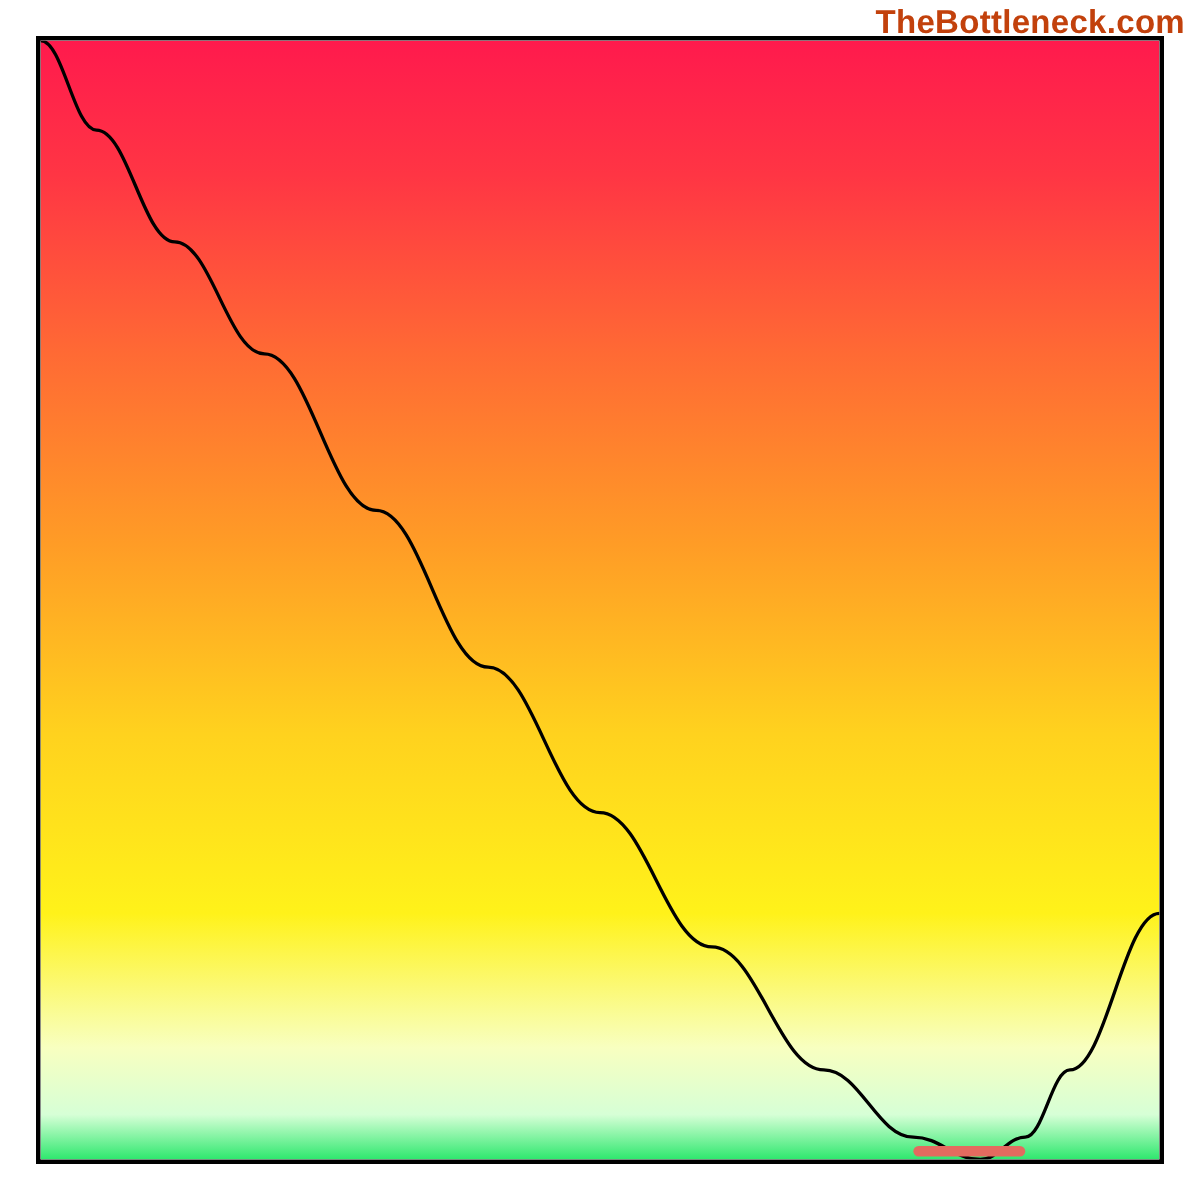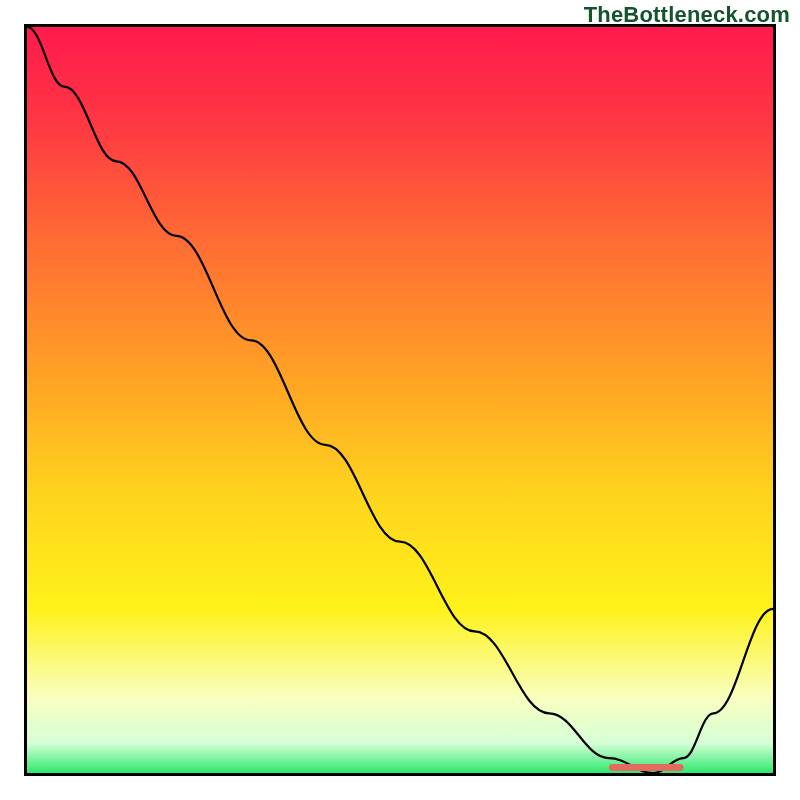--- a/index.html
+++ b/index.html
@@ -15,21 +15,21 @@
     position: relative;
     width: 800px;
     height: 800px;
   }
   .watermark {
     position: absolute;
     top: 2px;
     right: 10px;
     font-size: 22px;
     font-weight: 600;
-    color: #14532d;
+    color: #c2410c;
     letter-spacing: 0.2px;
     z-index: 10;
     user-select: none;
     margin-left: 30px;
   }
   .plot-frame {
     position: absolute;
     left: 24px;
     top: 24px;
     width: 752px;

